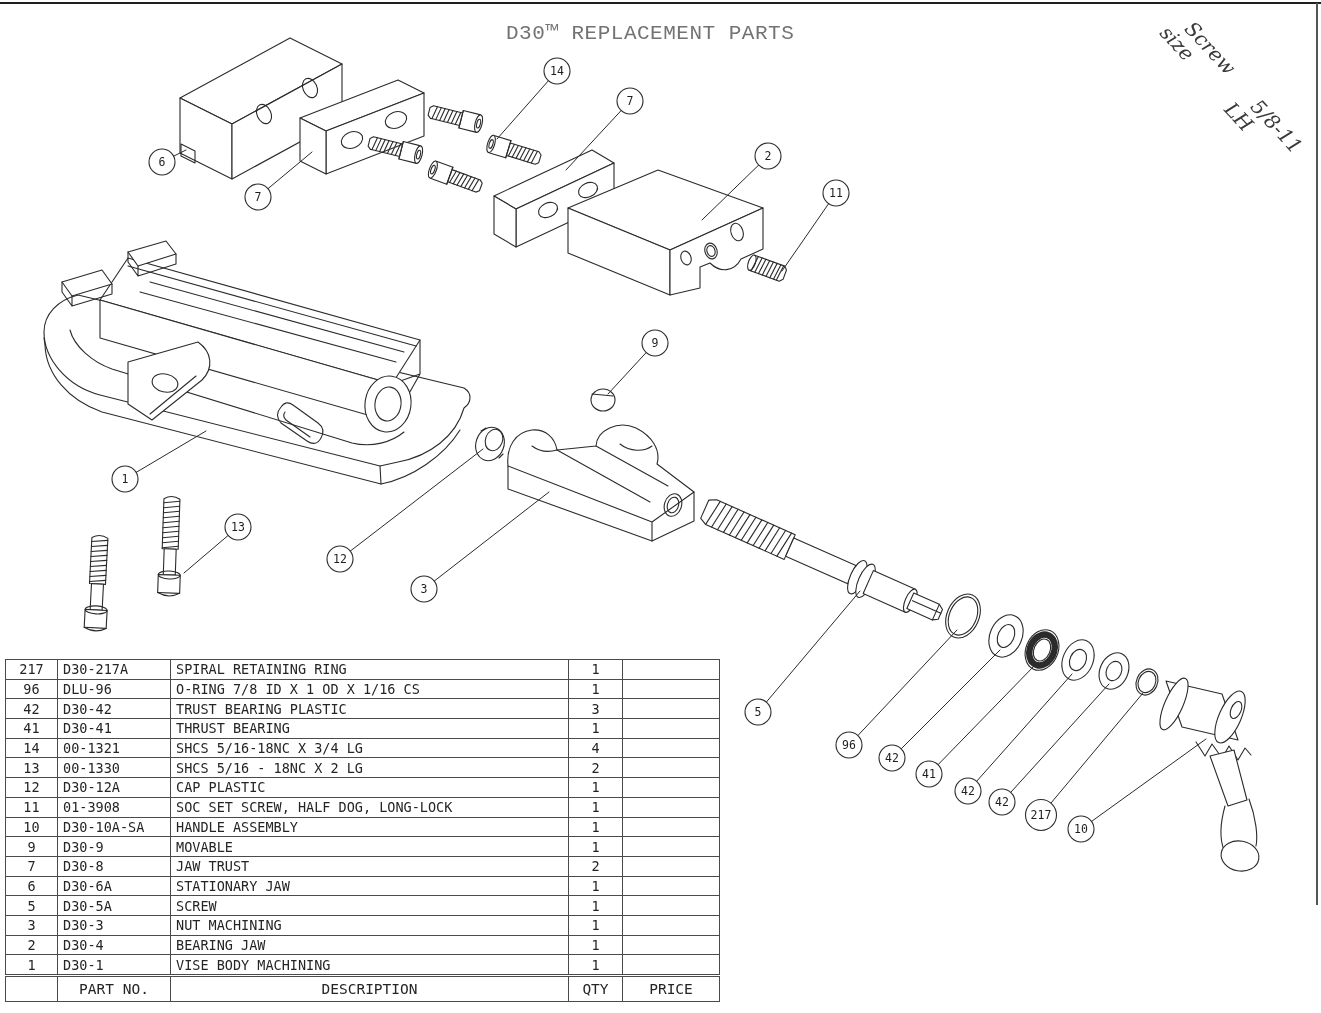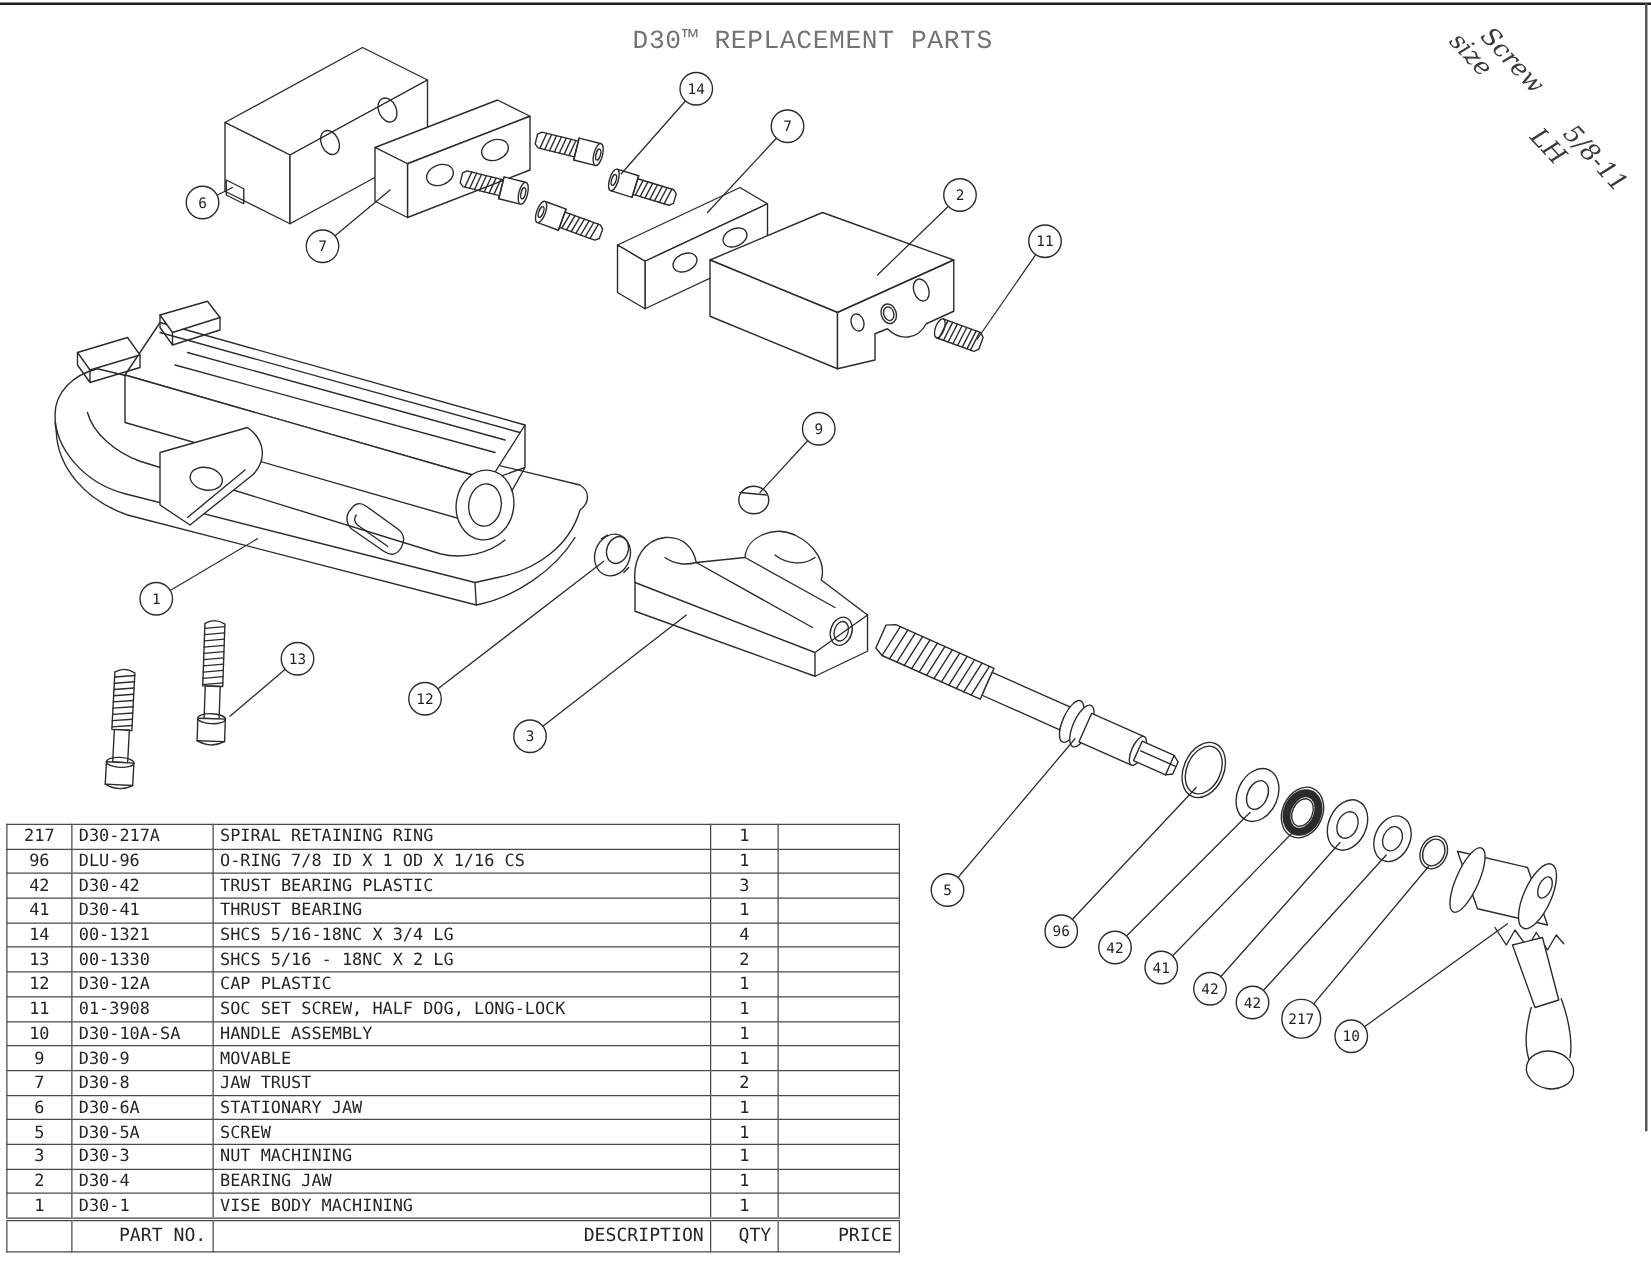--- a/index.html
+++ b/index.html
@@ -35,21 +35,21 @@
     position:absolute;left:5px;top:659px;border-collapse:collapse;table-layout:fixed;
     font-family:"DejaVu Sans Mono", monospace;
   }
   #parts-table td{
     border:1px solid #4a4a4a;height:18.7px;font-size:13.5px;padding:0 5px;
     color:#252525;white-space:nowrap;overflow:hidden;
   }
   #parts-table td.c-item{text-align:center;padding:0 2px;}
   #parts-table td.c-qty{text-align:center;}
   #parts-table tfoot td{
-    border-top:3px double #4a4a4a;height:24px;text-align:right;font-size:14.5px;
+    border-top:3px double #4a4a4a;height:24px;text-align:center;font-size:14.5px;
   }
 </style>
 </head>
 <body>
 
 <div class="border-top"></div>
 <div class="border-right"></div>
 
 <div class="title">D30™ REPLACEMENT PARTS</div>
 

